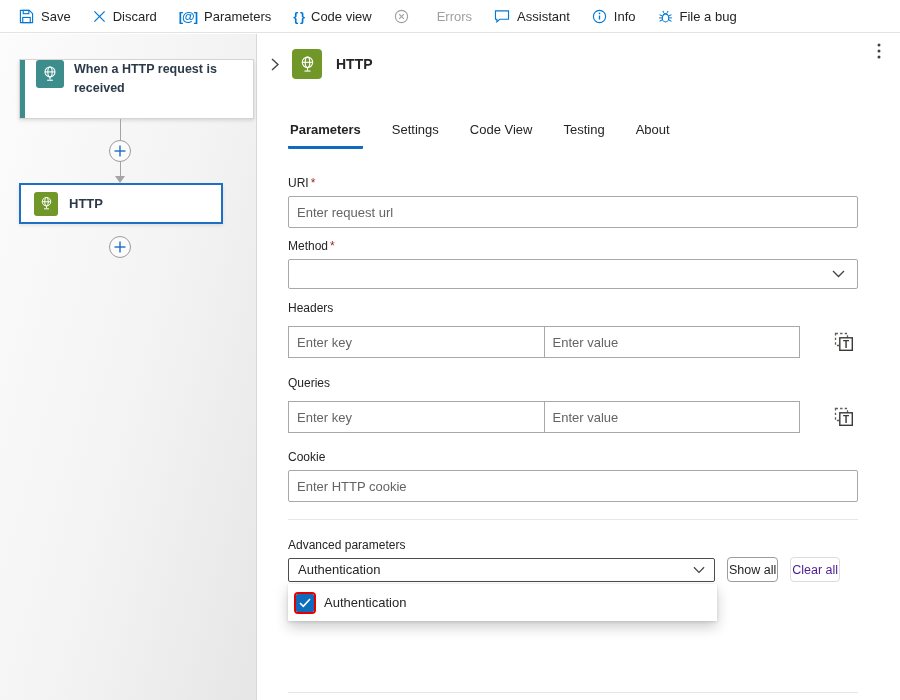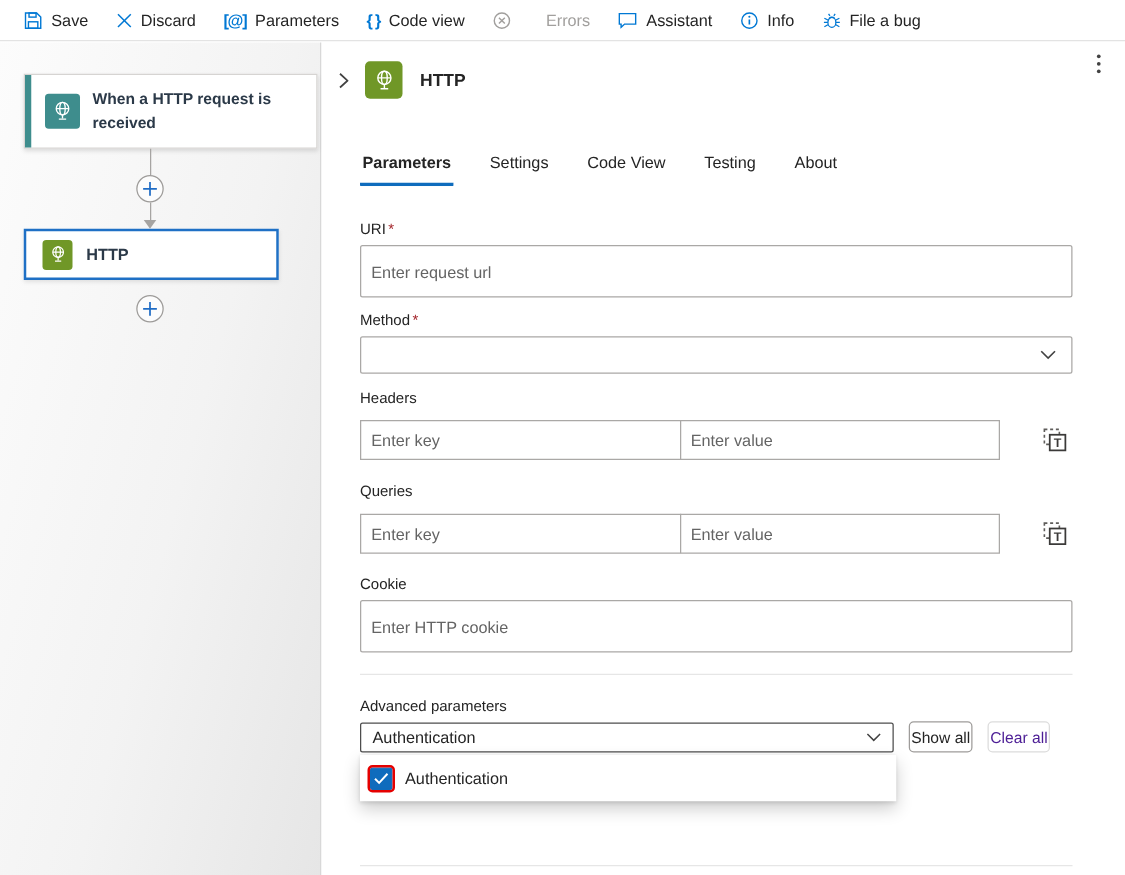--- a/index.html
+++ b/index.html
@@ -13,21 +13,21 @@
              font-size:13px; color:#242424; cursor:pointer; white-space:nowrap; }
   .tb-item .glyph { color:#0078d4; font-size:13px; font-weight:bold; letter-spacing:-1px; }
   .tb-item.disabled { color:#a19f9d; cursor:default;gap:28px; }
 
   
   .canvas { position:absolute; top:34px; left:0; width:257px; bottom:0;
             background:linear-gradient(105deg,#fcfcfc 0%,#f3f3f3 55%,#e6e6e6 100%);
             border-right:1px solid #d8d8d8; }
   .trigger-card { position:absolute; left:19px; top:25px; width:235px; height:60px; background:#fff;
             border:1px solid #d6d4d2; box-shadow:0 1.6px 3.6px rgba(0,0,0,.13); display:flex;
-            align-items:center; cursor:pointer; }
+            cursor:pointer; }
   .trigger-accent { position:absolute; left:0; top:0; bottom:0; width:5px; background:#3e8d8d; }
   .node-icon { border-radius:3px; display:flex; align-items:center; justify-content:center; flex:none; }
   .trigger-card .node-icon { width:28px; height:28px; background:#3e8d8d; margin-left:16px; }
   .trigger-title { font-size:12.5px; font-weight:bold; color:#2b3948; line-height:19px;
             margin-left:10px; margin-right:8px; }
   .connector { position:absolute; left:119.5px; width:1px; background:#a6a4a2; }
   .plus-circle { position:absolute; left:109px; width:22px; height:22px; border-radius:50%;
             border:1px solid #9d9b99; background:#fcfcfc; display:flex; align-items:center;
             justify-content:center; cursor:pointer; }
   .arrow-head { position:absolute; left:115px; width:0; height:0; border-left:5px solid transparent;
@@ -51,21 +51,21 @@
             align-items:center; justify-content:center; cursor:pointer; font-size:15px; color:#424242; }
 
   .tabs { position:absolute; top:88px; left:30px; display:flex; gap:27px; }
   .tab { font-size:13px; color:#242424; padding:0 2px 9px 2px; cursor:pointer;
          border-bottom:3px solid transparent; }
   .tab.selected { font-weight:bold; border-bottom-color:#0f6cbd; border-radius:1px; }
 
   .form { position:absolute; top:142px; left:30px; width:570px; }
   .f-label { font-size:12px; color:#242424; height:14px; line-height:14px; margin-bottom:6px; }
   .req { color:#a4262c; margin-left:2px; }
-  .txt-input { width:100%; height:42px; border:1px solid #aaa8a6; border-radius:2px; padding:0 8px;
+  .txt-input { width:100%; height:32px; border:1px solid #aaa8a6; border-radius:2px; padding:0 8px;
          font-size:13px; font-family:"Liberation Sans",sans-serif; color:#242424; outline:none; background:#fff; }
   .txt-input::placeholder { color:#646464; opacity:1; }
   .g { margin-bottom:11px; }
   .g-method { margin-bottom:12px; }
   .g-headers .f-label, .g-queries .f-label { margin-bottom:11px; }
   .g-headers { margin-bottom:18px; }
   .g-queries { margin-bottom:17px; }
   .g-cookie { margin-bottom:17px; }
   .dropdown { width:100%; height:30px; border:1px solid #aaa8a6; border-radius:2px; background:#fff;
          display:flex; align-items:center; justify-content:flex-end; padding:0 12px; cursor:pointer; }

